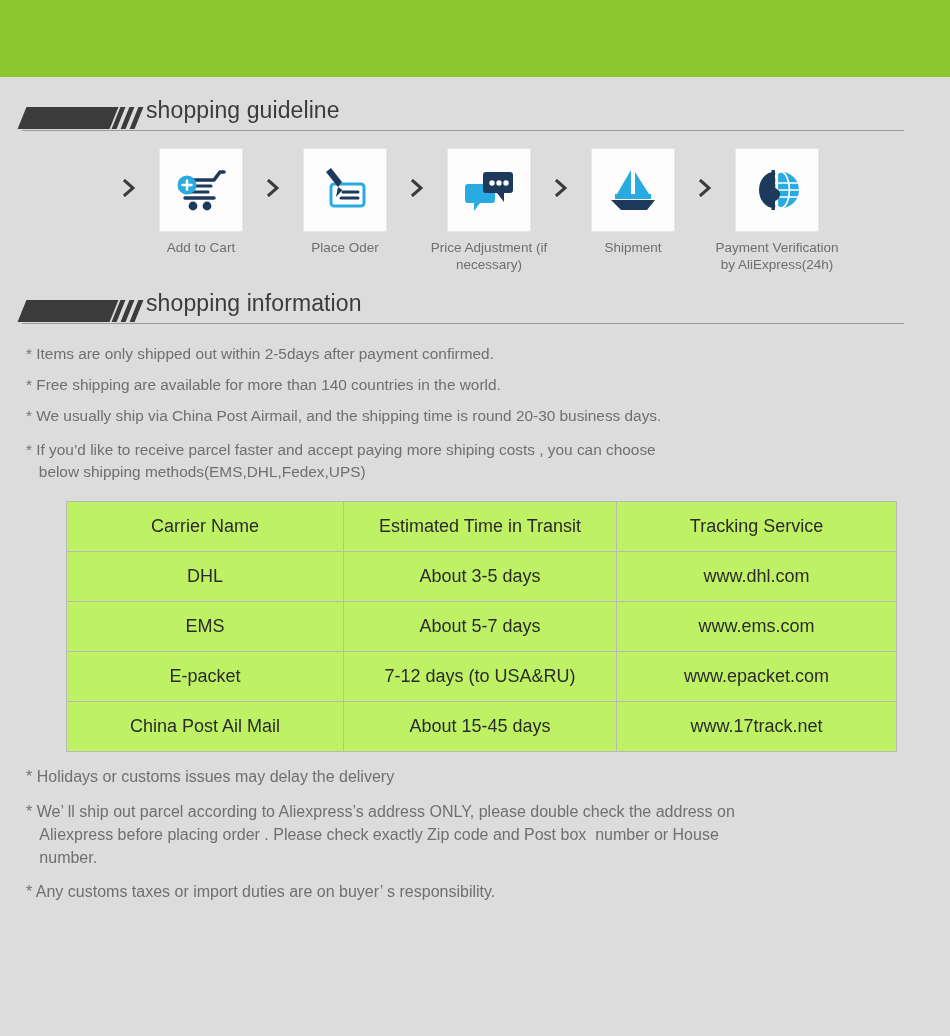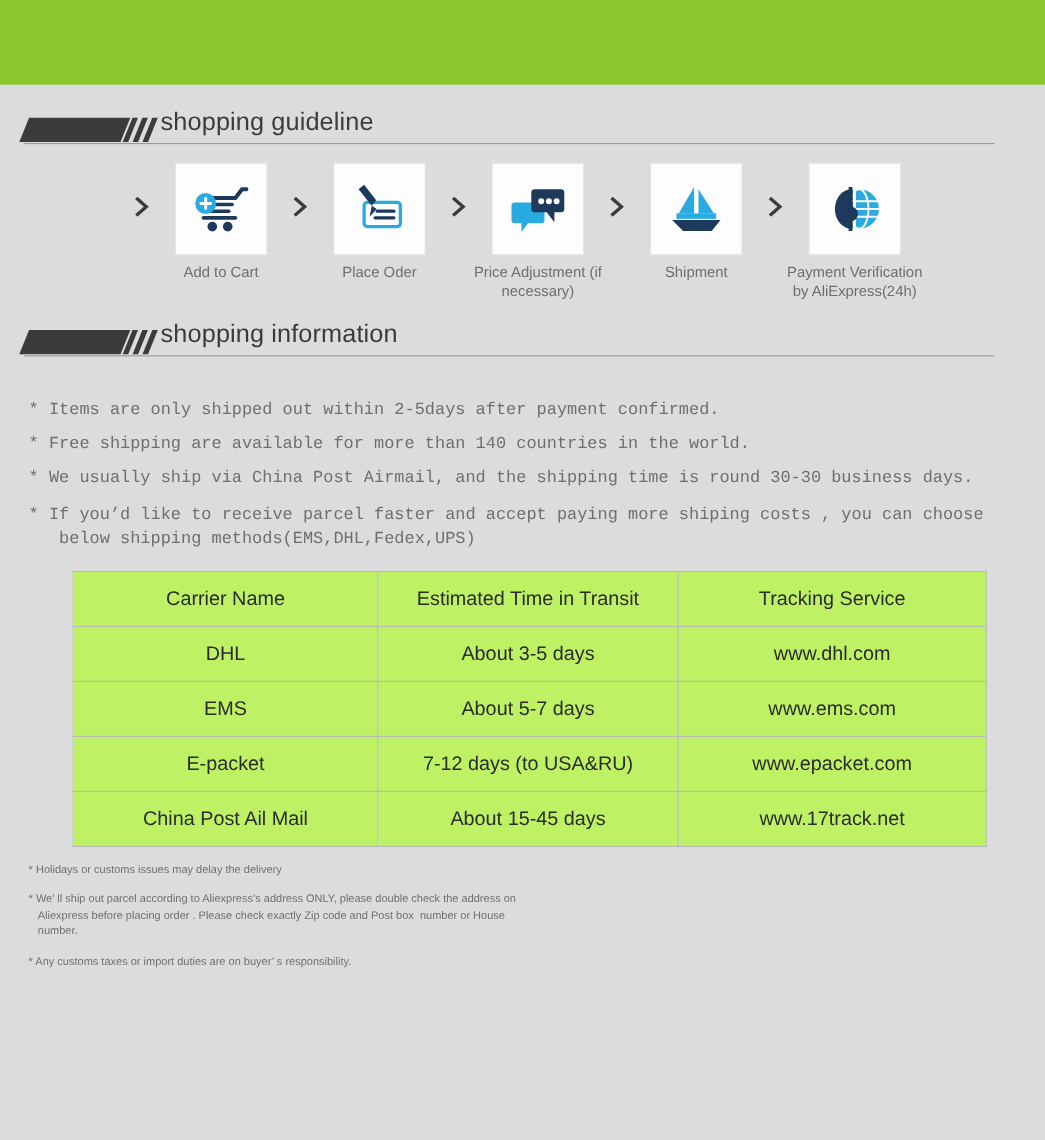--- a/index.html
+++ b/index.html
@@ -114,23 +114,22 @@
     display: flex;
     align-items: flex-start;
     justify-content: center;
     padding-top: 30px;
     color: #3b3b3b;
   }
   .chev svg { display: block; }
 
   
   .info-block {
-    margin-top: 32px;
+    margin-top: 14px;
     padding-left: 26px;
-    font-family: Liberation Mono, monospace;
   }
   .info-line {
     font-size: 15.4px;
     color: #6f6f6f;
     line-height: 1.1;
     margin-bottom: 14px;
     white-space: pre-wrap;
   }
 
   
@@ -158,21 +157,21 @@
   table.ship-table col.c2 { width: 273px; }
   table.ship-table col.c3 { width: 280px; }
 
   
   .notes-block {
     margin-top: 16px;
     padding-left: 26px;
     padding-right: 20px;
   }
   .note-line {
-    font-size: 10px;
+    font-size: 16px;
     color: #6f6f6f;
     line-height: 1.1;
     margin-bottom: 14px;
     white-space: pre-wrap;
   }
 </style>
 </head>
 <body>
 
 <div class="page">
@@ -301,21 +300,21 @@
     <div class="sh-bar1"></div>
     <div class="sh-bar2"></div>
     <div class="sh-bar3"></div>
     <div class="sh-title">shopping information</div>
     <div class="sh-rule"></div>
   </div>
 
   <div class="info-block">
     <div class="info-line">* Items are only shipped out within 2-5days after payment confirmed.</div>
     <div class="info-line">* Free shipping are available for more than 140 countries in the world.</div>
-    <div class="info-line">* We usually ship via China Post Airmail, and the shipping time is round 30-30 business days.</div>
+    <div class="info-line">* We usually ship via China Post Airmail, and the shipping time is round 20-30 business days.</div>
     <div class="info-line" style="line-height:1.45;">* If you’d like to receive parcel faster and accept paying more shiping costs , you can choose
    below shipping methods(EMS,DHL,Fedex,UPS)</div>
   </div>
 
   <div class="table-wrap">
     <table class="ship-table">
       <colgroup>
           <col class="c1">
           <col class="c2">
           <col class="c3">

